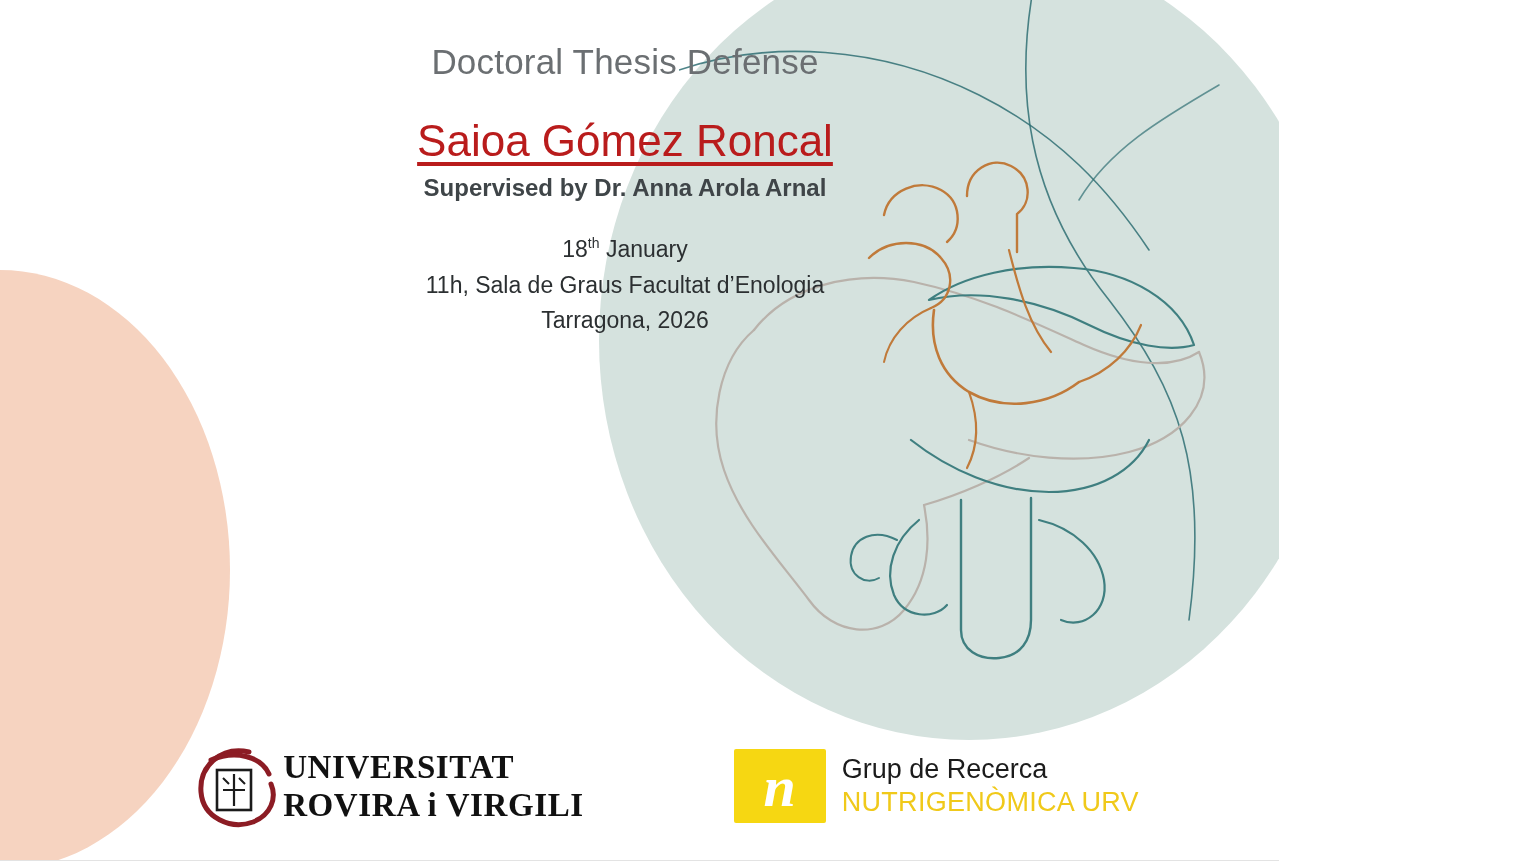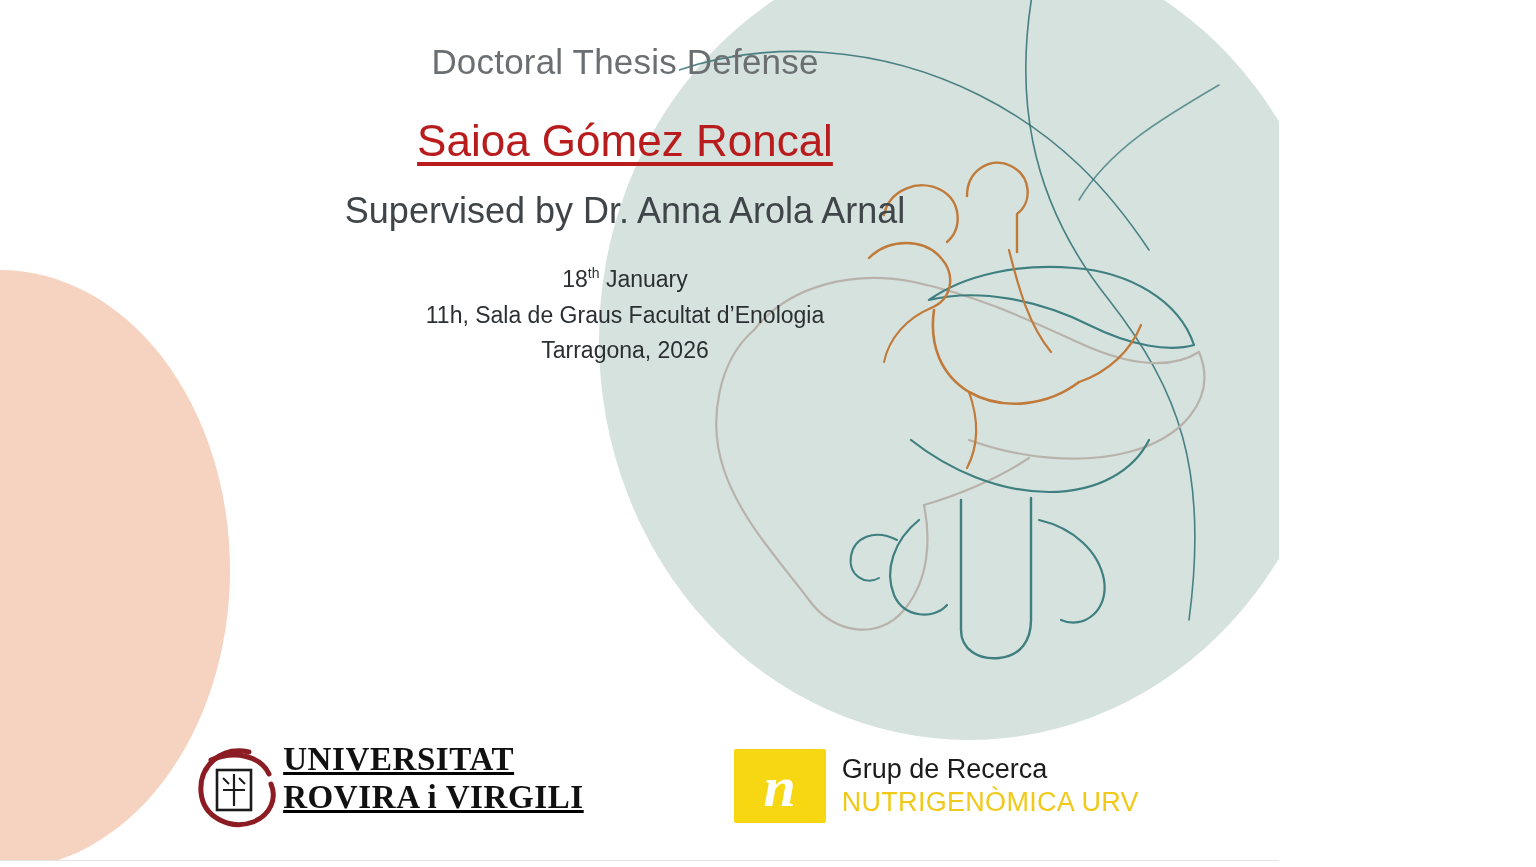--- a/index.html
+++ b/index.html
@@ -81,24 +81,24 @@
   .author {
     margin-top: 34px;
     font-size: 44px;
     color: #b91c1c;
     text-decoration: underline;
     text-underline-offset: 6px;
     font-weight: 400;
   }
 
   .supervisor {
-    margin-top: 24px;
-    font-size: 36px;
+    margin-top: 8px;
+    font-size: 24px;
     color: #3f4548;
-    font-weight: 400;
+    font-weight: 700;
   }
 
   .event-info {
     margin-top: 30px;
     font-size: 23px;
     line-height: 1.55;
     color: #2b2f31;
     font-weight: 400;
   }
   .event-info sup {
@@ -113,22 +113,21 @@
     top: 740px;
     width: 1330px;
     display: flex;
     align-items: center;
     justify-content: center;
     gap: 150px;
   }
 
   .logo-urv {
     display: flex;
-    align-items: flex-start;
-    text-decoration: underline;
+    align-items: center;
   }
   .urv-mark {
     width: 92px;
     height: 92px;
     position: relative;
   }
   .urv-text {
     font-family: "Liberation Serif", serif;
     font-size: 33px;
     line-height: 1.16;

